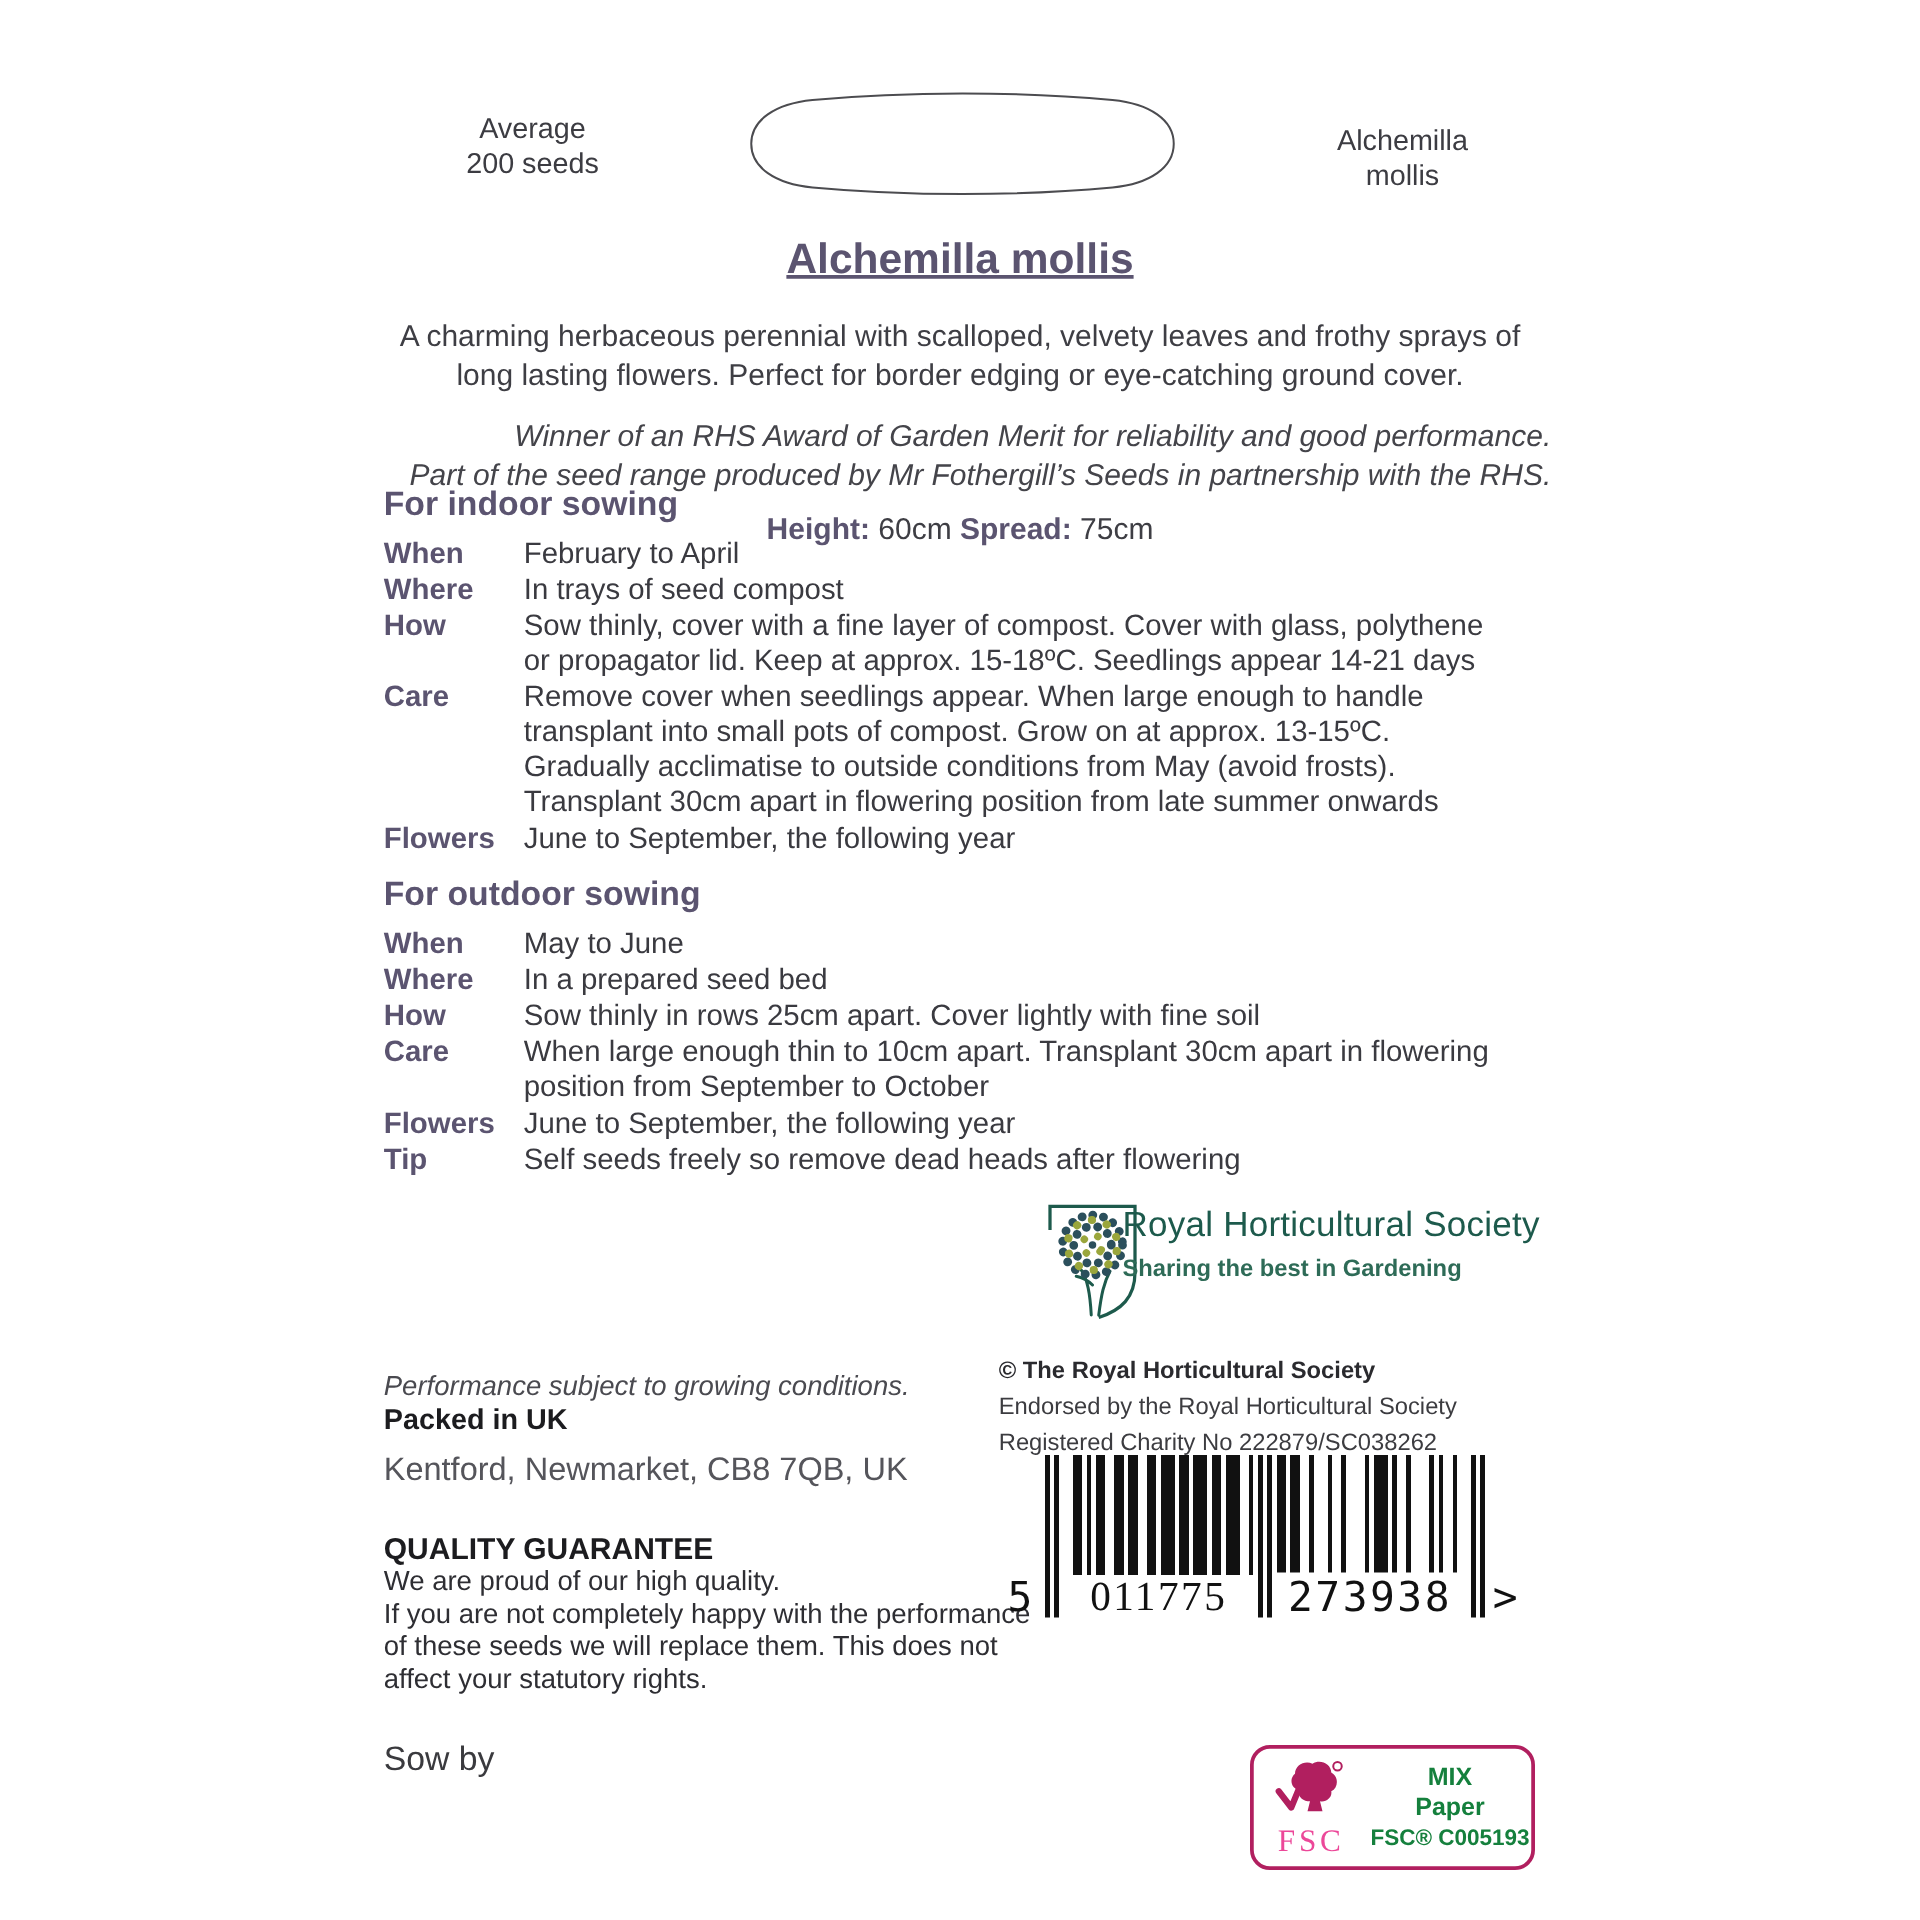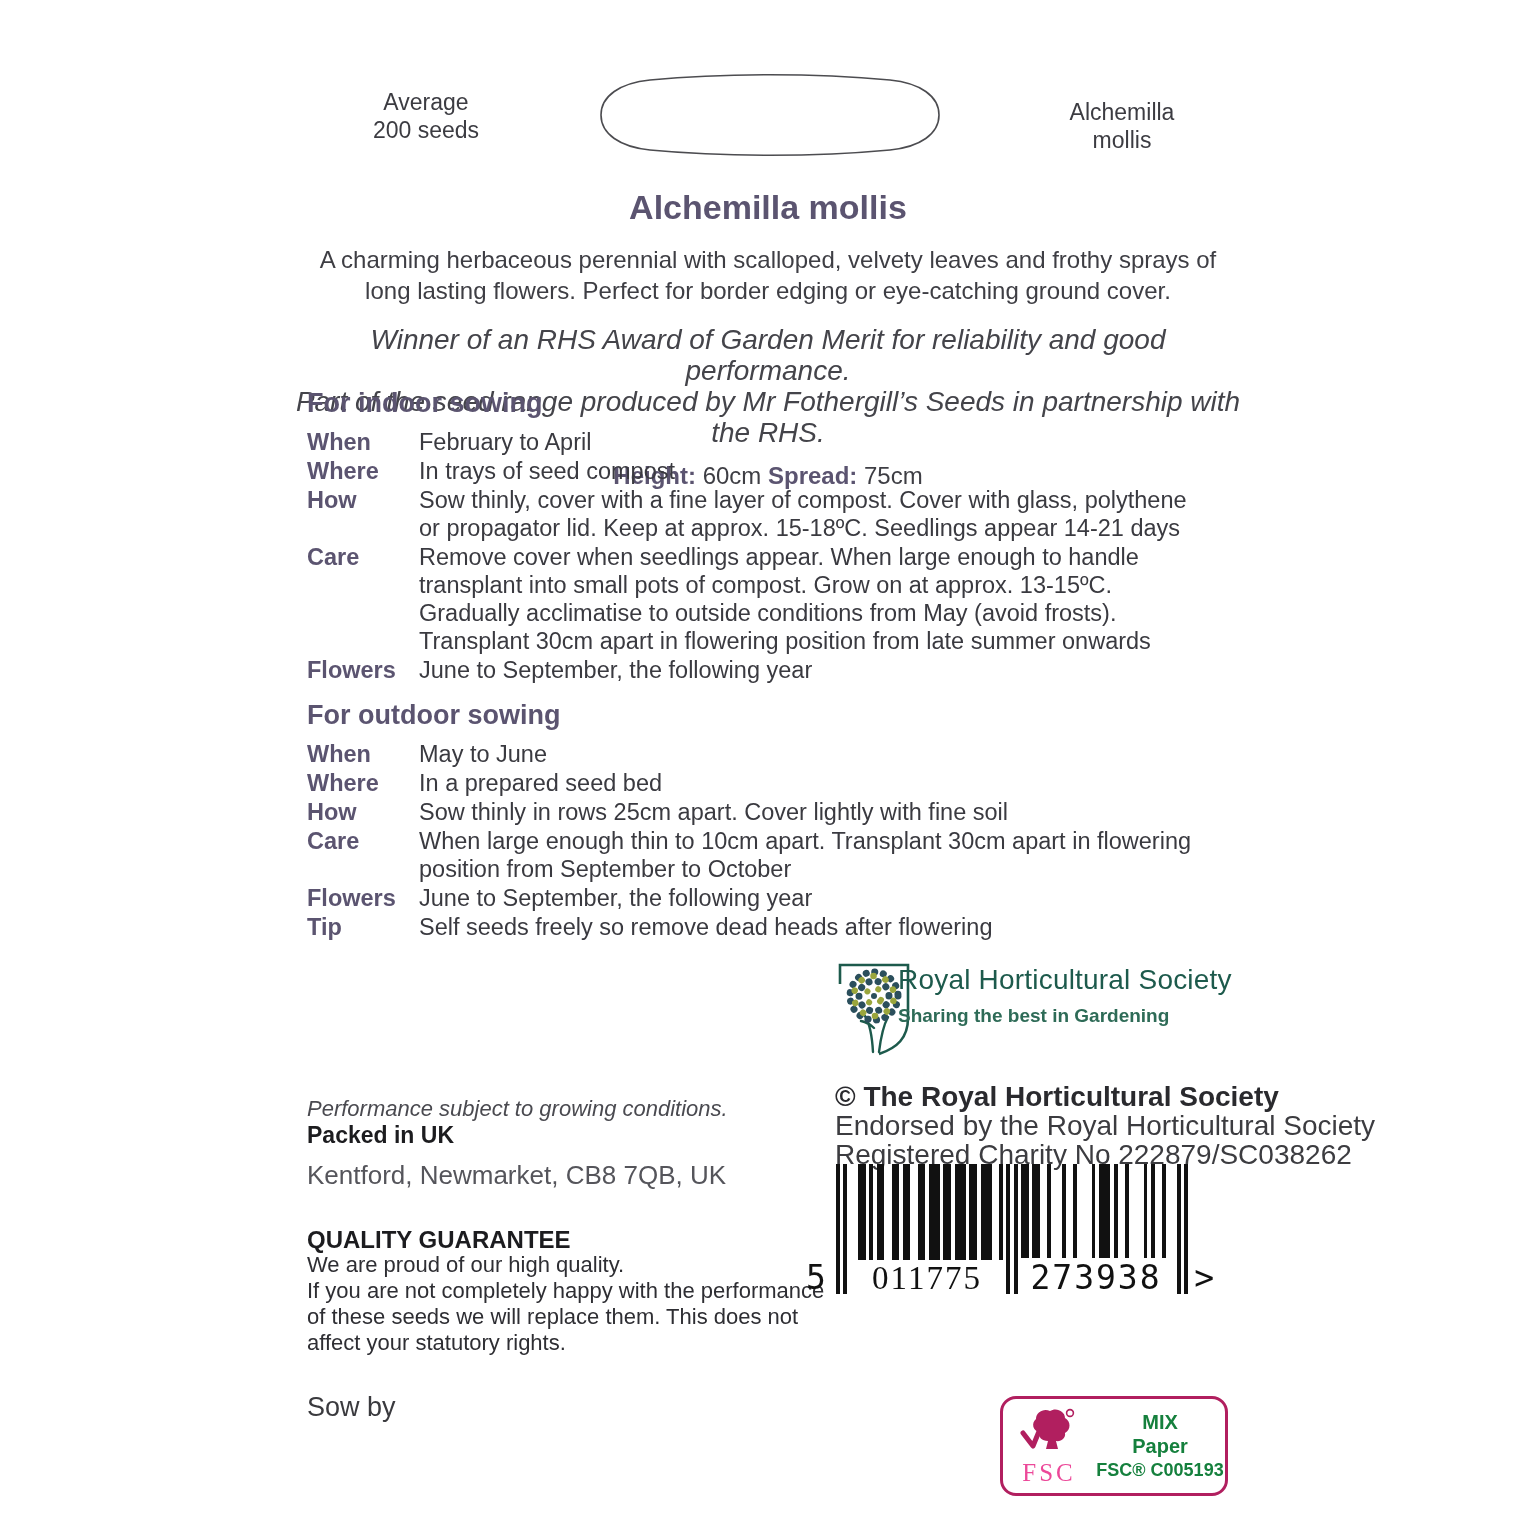--- a/index.html
+++ b/index.html
@@ -6,23 +6,23 @@
   .page{position:relative;width:1536px;height:1536px;background:#ffffff;overflow:hidden;
         font-family:"Liberation Sans",sans-serif;color:#3e3e44;}
   .abs{position:absolute;}
 
   
   .hdr-txt{font-size:23px;line-height:28px;text-align:center;color:#3c3c42;}
   .date-window{stroke:#4c4c50;stroke-width:1.6;fill:none;}
 
   
   .intro{left:295px;top:188px;width:946px;text-align:center;}
-  .title{font-size:34px;font-weight:bold;color:#5b5470;margin-bottom:17px;}
+  .title{font-size:34px;font-weight:bold;color:#5b5470;margin-bottom:27px;text-decoration:underline;}
   .desc{font-size:24px;line-height:31px;color:#3e3e44;margin-bottom:18px;}
-  .rhs-note{font-size:28px;line-height:31px;font-style:italic;color:#44444a;}
+  .rhs-note{font-size:24px;line-height:31px;font-style:italic;color:#44444a;text-align:right;}
   .dims{font-size:24px;margin-top:14px;color:#3e3e44;}
   .dims b{color:#5b5470;}
 
   
   .sowing{left:307px;top:388px;width:905px;}
   .sec-heading{font-size:27px;font-weight:bold;color:#5b5470;margin:0 0 9px 0;}
   .sec-heading.outdoor{margin-top:16px;}
   .rows{display:grid;grid-template-columns:112px 1fr;row-gap:1px;font-size:23.5px;line-height:28px;}
   .rows .lbl{font-weight:bold;color:#5b5470;}
   .rows .val{color:#3a3a40;}
@@ -32,21 +32,21 @@
   .packed{left:307px;top:1122px;font-size:23px;font-weight:bold;color:#1c1c1f;}
   .address{left:307px;top:1160px;font-size:26px;line-height:31px;color:#55555b;}
   .qg-head{left:307px;top:1226px;font-size:24px;font-weight:bold;color:#1c1c1f;}
   .qg-body{left:307px;top:1252px;font-size:22px;line-height:26px;color:#2e2e33;}
   .sowby{left:307px;top:1392px;font-size:27px;color:#3a3a3e;}
 
   
   .rhs-logo{left:828px;top:956px;width:100px;height:100px;}
   .rhs-name{left:898px;top:964px;font-size:28px;color:#1d5a4c;letter-spacing:0.2px;}
   .rhs-tag{left:898px;top:1005px;font-size:19px;font-weight:bold;color:#2e6b57;}
-  .copyright{left:835px;top:1082px;font-size:28px;line-height:29px;color:#3c3c40;}
+  .copyright{left:799px;top:1082px;font-size:19px;line-height:29px;color:#3c3c40;}
   .copyright .b{font-weight:bold;color:#2a2a2e;}
 
   
   .barcode{left:836px;top:1164px;width:352px;height:130px;}
   .barcode svg{position:absolute;left:0;top:0;width:100%;height:100%;}
   .bc-digit{position:absolute;font-family:"DejaVu Sans Mono","Liberation Mono",monospace;
             font-size:33px;color:#111;bottom:-3px;}
   .bc-lead{left:-30px;}
   .bc-g1{left:15px;width:152px;background:#fff;text-align:center;letter-spacing:2px;font-family:Liberation Serif, serif;}
   .bc-g2{left:185px;width:150px;background:#fff;text-align:center;letter-spacing:2px;}

